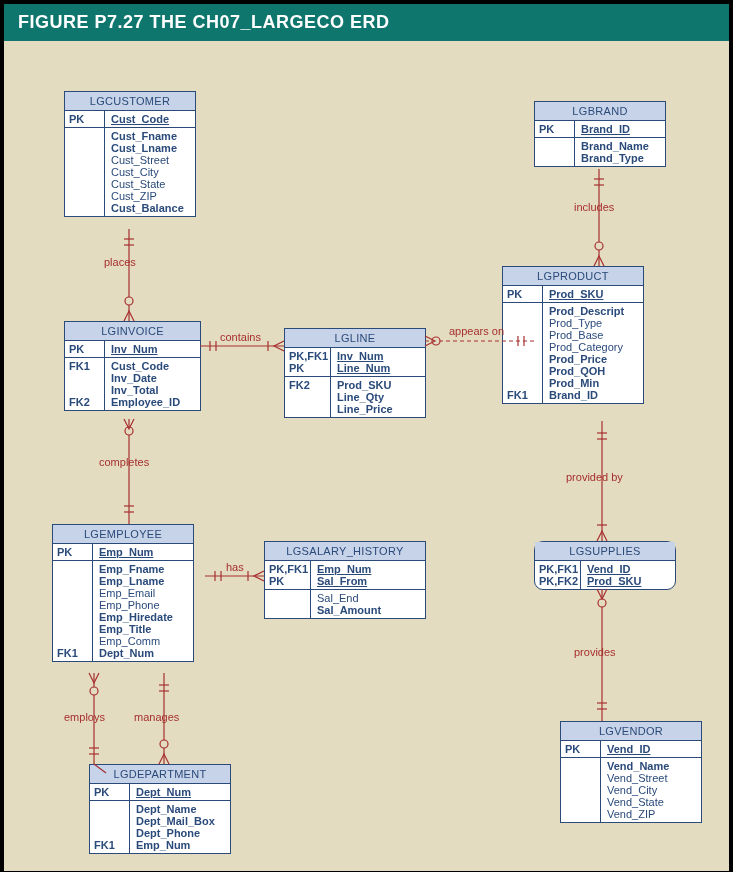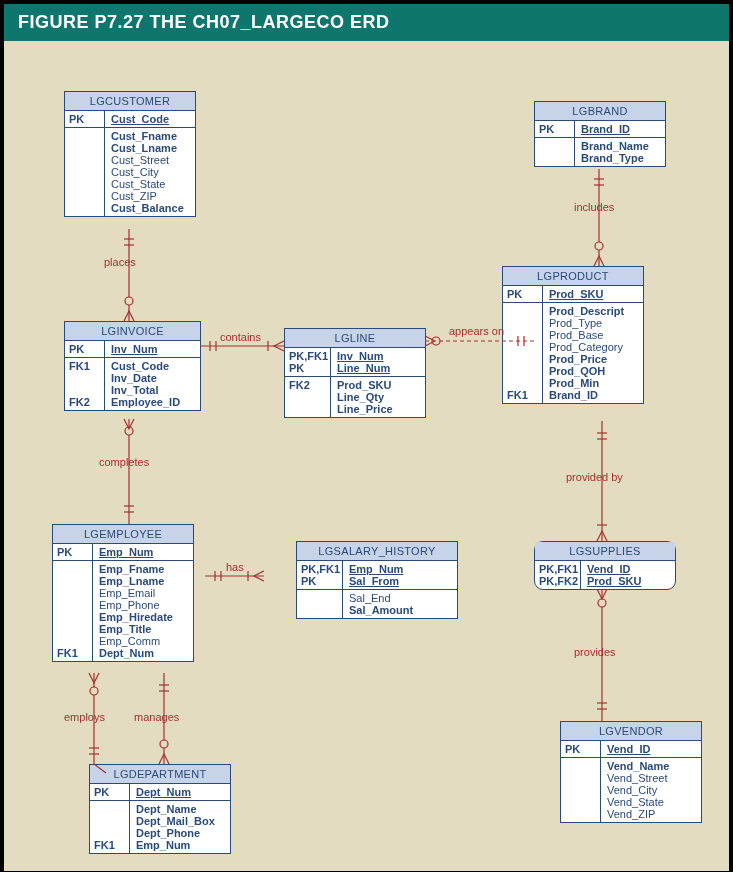--- a/index.html
+++ b/index.html
@@ -236,21 +236,21 @@
           <div>Emp_Email</div>
           <div>Emp_Phone</div>
           <div class="bold">Emp_Hiredate</div>
           <div class="bold">Emp_Title</div>
           <div>Emp_Comm</div>
           <div class="bold">Dept_Num</div>
         </div>
       </div>
     </div>
 
-    <div class="entity" style="left:260px; top:500px; width:160px;margin-left:32px;">
+    <div class="entity" style="left:260px; top:500px; width:160px;">
       <div class="ehead">LGSALARY_HISTORY</div>
       <div class="erow">
         <div class="ekey narrow">
           <div>PK,FK1</div>
           <div>PK</div>
         </div>
         <div class="eattrs">
           <div class="pk">Emp_Num</div>
           <div class="pk">Sal_From</div>
         </div>

